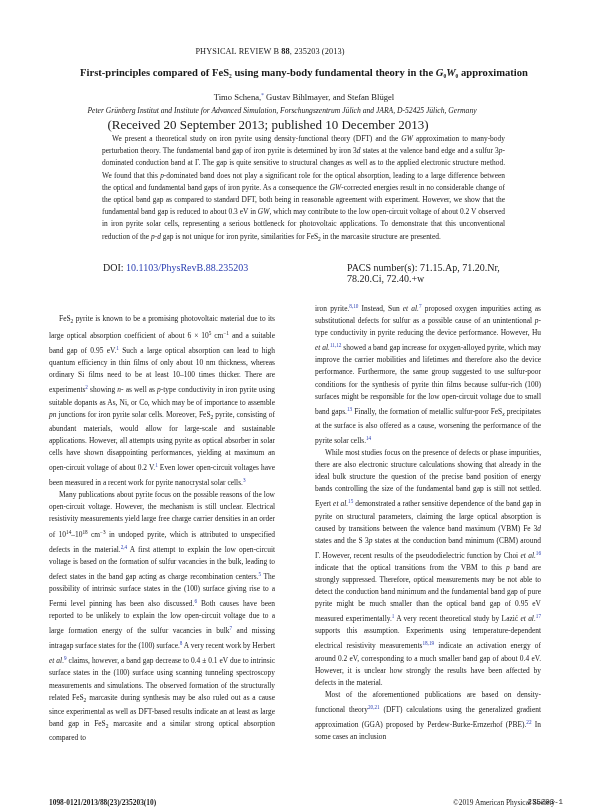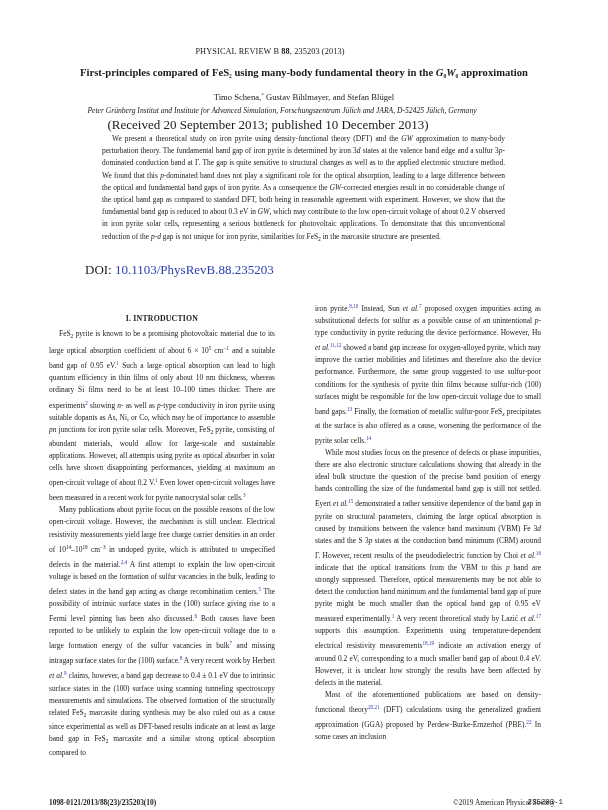--- a/index.html
+++ b/index.html
@@ -10,21 +10,21 @@
     .journal { position: absolute; top: 47px; left: 0; width: 540px; text-align: center; font-size: 8.3px; letter-spacing: 0.1px; }
     .journal b { font-weight: bold; }
     .title { position: absolute; top: 67px; left: 0; width: 608px; text-align: center; font-size: 10.6px; font-weight: bold; }
     .authors { position: absolute; top: 92px; left: 0; width: 608px; text-align: center; font-size: 8.6px; }
     .affil { position: absolute; top: 106px; left: 0; width: 564px; text-align: center; font-size: 7.6px; font-style: italic; }
     .received { position: absolute; top: 117px; left: 0; width: 536px; text-align: center; font-size: 13px; }
     .abstract {
       position: absolute; top: 133px; left: 102px; width: 403px;
       font-size: 7.45px; line-height: 12.2px; text-align: justify; text-indent: 10px;
     }
-    .meta { position: absolute; top: 262px; left: 85px; width: 402px; font-size: 13px; }
+    .meta { position: absolute; top: 262px; left: 103px; width: 402px; font-size: 10px; }
     .doi-link { color: #2a3eb1; }
     .pacs { position: absolute; left: 244px; top: 0; }
     .sup { font-size: 5.2px; vertical-align: 3px; color: #2a3eb1; }
     .sup-k { font-size: 5.2px; vertical-align: 3px; }
     .sub { font-size: 5.5px; vertical-align: -2px; }
     .col {
       position: absolute; top: 313px; width: 226px;
       font-size: 7.45px; line-height: 12.1px; text-align: justify;
     }
     .col.left { left: 49px; }
@@ -47,24 +47,24 @@
 
 <div class="authors"><span>Timo Schena,</span><span class="sup">*</span><span> Gustav Bihlmayer, and Stefan Blügel</span></div>
 
 <div class="affil">Peter Grünberg Institut and Institute for Advanced Simulation, Forschungszentrum Jülich and JARA, D-52425 Jülich, Germany</div>
 <div class="received">(Received 20 September 2013; published 10 December 2013)</div>
 
 <div class="abstract"><span>We present a theoretical study on iron pyrite using density-functional theory (DFT) and the </span><i>GW</i><span> approximation to many-body perturbation theory. The fundamental band gap of iron pyrite is determined by iron 3</span><i>d</i><span> states at the valence band edge and a sulfur 3</span><i>p</i><span>-dominated conduction band at Γ. The gap is quite sensitive to structural changes as well as to the applied electronic structure method. We found that this </span><i>p</i><span>-dominated band does not play a significant role for the optical absorption, leading to a large difference between the optical and fundamental band gaps of iron pyrite. As a consequence the </span><i>GW</i><span>-corrected energies result in no considerable change of the optical band gap as compared to standard DFT, both being in reasonable agreement with experiment. However, we show that the fundamental band gap is reduced to about 0.3 eV in </span><i>GW</i><span>, which may contribute to the low open-circuit voltage of about 0.2 V observed in iron pyrite solar cells, representing a serious bottleneck for photovoltaic applications. To demonstrate that this unconventional reduction of the </span><i>p-d</i><span> gap is not unique for iron pyrite, similarities for FeS</span><span class="sub">2</span><span> in the marcasite structure are presented.</span></div>
 
 <div class="meta">
   <span>DOI: </span><span class="doi-link">10.1103/PhysRevB.88.235203</span>
+  <span class="pacs">PACS number(s):  71.15.Ap, 71.20.Nr, 78.20.Ci, 72.40.+w</span>
 </div>
 
 <div class="col left">
-  <div class="section-head">I.  INTRODUCTION</div>
   <p class="p"><span>FeS</span><span class="sub">2</span><span> pyrite is known to be a promising photovoltaic material due to its large optical absorption coefficient of about 6 × 10</span><span class="sup-k">5</span><span> cm</span><span class="sup-k">−1</span><span> and a suitable band gap of 0.95 eV.</span><span class="sup">1</span><span> Such a large optical absorption can lead to high quantum efficiency in thin films of only about 10 nm thickness, whereas ordinary Si films need to be at least 10–100 times thicker. There are experiments</span><span class="sup">2</span><span> showing </span><i>n</i><span>- as well as </span><i>p</i><span>-type conductivity in iron pyrite using suitable dopants as As, Ni, or Co, which may be of importance to assemble </span><i>pn</i><span> junctions for iron pyrite solar cells. Moreover, FeS</span><span class="sub">2</span><span> pyrite, consisting of abundant materials, would allow for large-scale and sustainable applications. However, all attempts using pyrite as optical absorber in solar cells have shown disappointing performances, yielding at maximum an open-circuit voltage of about 0.2 V.</span><span class="sup">1</span><span> Even lower open-circuit voltages have been measured in a recent work for pyrite nanocrystal solar cells.</span><span class="sup">3</span></p>
   <p class="p"><span>Many publications about pyrite focus on the possible reasons of the low open-circuit voltage. However, the mechanism is still unclear. Electrical resistivity measurements yield large free charge carrier densities in an order of 10</span><span class="sup-k">14</span><span>–10</span><span class="sup-k">18</span><span> cm</span><span class="sup-k">−3</span><span> in undoped pyrite, which is attributed to unspecified defects in the material.</span><span class="sup">2,4</span><span> A first attempt to explain the low open-circuit voltage is based on the formation of sulfur vacancies in the bulk, leading to defect states in the band gap acting as charge recombination centers.</span><span class="sup">5</span><span> The possibility of intrinsic surface states in the (100) surface giving rise to a Fermi level pinning has been also discussed.</span><span class="sup">6</span><span> Both causes have been reported to be unlikely to explain the low open-circuit voltage due to a large formation energy of the sulfur vacancies in bulk</span><span class="sup">7</span><span> and missing intragap surface states for the (100) surface.</span><span class="sup">8</span><span> A very recent work by Herbert </span><i>et al.</i><span class="sup">9</span><span> claims, however, a band gap decrease to 0.4 ± 0.1 eV due to intrinsic surface states in the (100) surface using scanning tunneling spectroscopy measurements and simulations. The observed formation of the structurally related FeS</span><span class="sub">2</span><span> marcasite during synthesis may be also ruled out as a cause since experimental as well as DFT-based results indicate an at least as large band gap in FeS</span><span class="sub">2</span><span> marcasite and a similar strong optical absorption compared to</span></p>
 </div>
 
 <div class="col right">
   <p class="p noindent"><span>iron pyrite.</span><span class="sup">8,10</span><span> Instead, Sun </span><i>et al.</i><span class="sup">7</span><span> proposed oxygen impurities acting as substitutional defects for sulfur as a possible cause of an unintentional </span><i>p</i><span>-type conductivity in pyrite reducing the device performance. However, Hu </span><i>et al.</i><span class="sup">11,12</span><span> showed a band gap increase for oxygen-alloyed pyrite, which may improve the carrier mobilities and lifetimes and therefore also the device performance. Furthermore, the same group suggested to use sulfur-poor conditions for the synthesis of pyrite thin films because sulfur-rich (100) surfaces might be responsible for the low open-circuit voltage due to small band gaps.</span><span class="sup">13</span><span> Finally, the formation of metallic sulfur-poor FeS</span><i class="sub">x</i><span> precipitates at the surface is also offered as a cause, worsening the performance of the pyrite solar cells.</span><span class="sup">14</span></p>
   <p class="p"><span>While most studies focus on the presence of defects or phase impurities, there are also electronic structure calculations showing that already in the ideal bulk structure the question of the precise band position of energy bands controlling the size of the fundamental band gap is still not settled. Eyert </span><i>et al.</i><span class="sup">15</span><span> demonstrated a rather sensitive dependence of the band gap in pyrite on structural parameters, claiming the large optical absorption is caused by transitions between the valence band maximum (VBM) Fe 3</span><i>d</i><span> states and the S 3</span><i>p</i><span> states at the conduction band minimum (CBM) around Γ. However, recent results of the pseudodielectric function by Choi </span><i>et al.</i><span class="sup">16</span><span> indicate that the optical transitions from the VBM to this </span><i>p</i><span> band are strongly suppressed. Therefore, optical measurements may be not able to detect the conduction band minimum and the fundamental band gap of pure pyrite might be much smaller than the optical band gap of 0.95 eV measured experimentally.</span><span class="sup">1</span><span> A very recent theoretical study by Lazić </span><i>et al.</i><span class="sup">17</span><span> supports this assumption. Experiments using temperature-dependent electrical resistivity measurements</span><span class="sup">18,19</span><span> indicate an activation energy of around 0.2 eV, corresponding to a much smaller band gap of about 0.4 eV. However, it is unclear how strongly the results have been affected by defects in the material.</span></p>
   <p class="p"><span>Most of the aforementioned publications are based on density-functional theory</span><span class="sup">20,21</span><span> (DFT) calculations using the generalized gradient approximation (GGA) proposed by Perdew-Burke-Ernzerhof (PBE).</span><span class="sup">22</span><span> In some cases an inclusion</span></p>
 </div>
 

